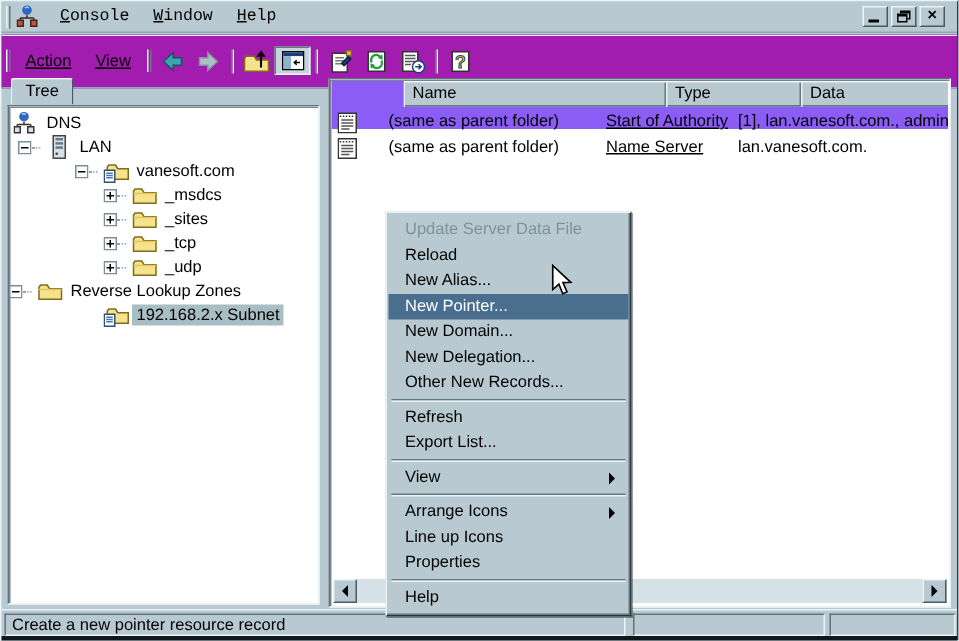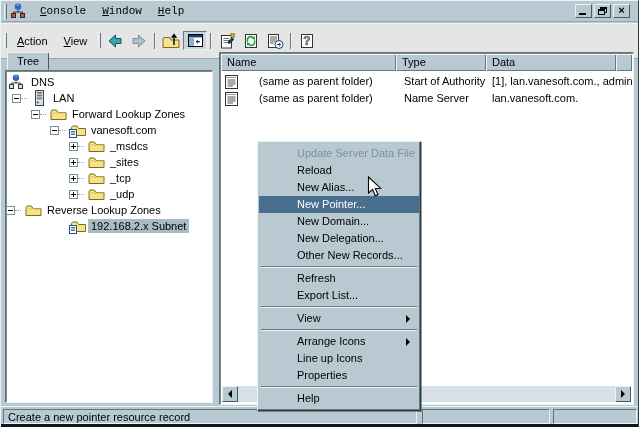--- a/index.html
+++ b/index.html
@@ -30,21 +30,21 @@
     border:1px solid; border-color:#EAF3F6 #4A5A62 #4A5A62 #EAF3F6;
     display:flex; align-items:center; justify-content:center; }
   .wbtn .min-glyph { position:absolute; left:3px; bottom:2px; width:7px; height:2px; background:#000; }
   .wbtn .restore-glyph { position:absolute; left:3px; top:2px; width:9px; height:8px; }
   .restore-glyph .r1 { position:absolute; right:0; top:0; width:7px; height:6px; border:1px solid #000; border-top-width:2px; background:#B9C9D2; }
   .restore-glyph .r2 { position:absolute; left:0; bottom:0; width:7px; height:6px; border:1px solid #000; border-top-width:2px; background:#B9C9D2; }
   .wbtn .close-glyph { font-size:11px; font-weight:bold; line-height:10px; }
   
   .toolbar { position:absolute; left:0; top:22px; width:100%; height:36px;
     display:flex; align-items:center; border-bottom:1px solid #93A8B1;
-    box-shadow: inset 0 1px 0 #EAF3F6; background:#e5e5e5; }
+    box-shadow: inset 0 1px 0 #EAF3F6; background:#a21caf;text-decoration:underline; }
   .tsep { width:2px; height:16px; margin:0 3px;
     border-left:1px solid #64787F; border-right:1px solid #EAF3F6; }
   .tbtn { width:24px; height:19px; display:flex; align-items:center; justify-content:center; }
   .tbtn.pressed { border:1px solid; border-color:#64787F #EAF3F6 #EAF3F6 #64787F; background:#C6D5DB; }
   
   .tree-tab { position:absolute; left:6px; top:51px; height:18px; padding:2px 9px 0 9px;
     background:#B9C9D2;
     border:1px solid; border-color:#EAF3F6 #4A5A62 #B9C9D2 #EAF3F6;
     border-radius:2px 2px 0 0; z-index:2; }
   .sunken { border:1px solid; border-color:#5F747E #EAF3F6 #EAF3F6 #5F747E;
@@ -54,48 +54,48 @@
   .trow { height:16px; display:flex; align-items:center; white-space:nowrap; }
   .texp { width:19px; display:flex; align-items:center; flex:none; }
   .tspacer { width:19px; flex:none; }
   .tdots { width:8px; flex:none; border-top:1px dotted #8FA4AD; margin-right:1px; }
   .ticon { width:19px; flex:none; display:flex; align-items:center; }
   .tlabel { padding:1px 3px; }
   .tlabel.selected { background:#A9BDC5; }
   
   .listview { position:absolute; left:218px; top:51px; width:415px; height:353px; background:#fff; }
   .lv-inner { position:absolute; left:1px; top:1px; right:1px; bottom:1px; overflow:hidden; }
-  .lv-header { position:absolute; left:0; top:0; right:0; height:16px; display:flex; background:#8b5cf6; }
+  .lv-header { position:absolute; left:0; top:0; right:0; height:32px; display:flex; background:#8b5cf6;padding-left:48px; }
   .hcol { height:17px; padding:2px 0 0 6px; background:#B9C9D2; flex:none;
     box-shadow: inset 1px 1px 0 #EAF3F6, inset -1px -1px 0 #64787F; }
   .hcol.fill { flex:1; }
   .lv-rows { position:absolute; left:0; top:19px; right:0; }
   .lrow { position:relative; height:17px; }
   .lrow .ricon { position:absolute; left:4px; top:1px; }
   .lrow .c-name { position:absolute; left:38px; top:2px; }
-  .lrow .c-type { position:absolute; left:183px; top:2px; }
+  .lrow .c-type { position:absolute; left:183px; top:2px;text-decoration:underline; }
   .lrow .c-data { position:absolute; left:271px; top:2px; white-space:nowrap; }
   .hscroll { position:absolute; left:1px; right:1px; bottom:1px; height:16px; background:#D5E1E6; display:flex; }
   .sbtn { width:16px; height:16px; background:#B9C9D2; flex:none;
     border:1px solid; border-color:#EAF3F6 #4A5A62 #4A5A62 #EAF3F6;
     display:flex; align-items:center; justify-content:center; }
   .sbtn.right { margin-left:auto; }
   .arr-left { width:0; height:0; border:4px solid transparent; border-right-color:#000; border-left-width:0; }
   .arr-right { width:0; height:0; border:4px solid transparent; border-left-color:#000; border-right-width:0; }
   
   .statusbar { position:absolute; left:0; top:405px; width:100%; height:18px; border-top:1px solid #EAF3F6; }
   .spane { position:absolute; top:2px; height:15px; padding:1px 4px;
     border:1px solid; border-color:#5F747E #EAF3F6 #EAF3F6 #5F747E; overflow:hidden; white-space:nowrap; }
   .bottom-strip { position:absolute; left:0; top:423px; width:100%; height:4px; background:#0D171D; }
   
   .cmenu { position:absolute; left:256px; top:140px; width:164px; z-index:50;
     background:#B9C9D2; padding:3px 1px;
     border:1px solid; border-color:#EAF3F6 #2B3A41 #2B3A41 #EAF3F6;
     box-shadow: inset -1px -1px 0 #64787F, 1px 1px 0 rgba(10,20,26,.4); }
-  .mitem { position:relative; height:17px; line-height:17px; padding-left:38px; cursor:default; }
+  .mitem { position:relative; height:17px; line-height:17px; padding-left:11px; cursor:default; }
   .mitem.sel { background:#4A6E8E; color:#fff; }
   .mitem.disabled { color:#7E929C; }
   .msep { height:2px; margin:2px 2px;
     border-top:1px solid #64787F; border-bottom:1px solid #EAF3F6; }
   .subarrow { position:absolute; right:9px; top:5px; width:0; height:0;
     border:4px solid transparent; border-left-color:#000; border-right-width:0; }
   
   .cursor { position:absolute; left:366px; top:175px; z-index:99; }
 </style>
 </head>
@@ -247,38 +247,20 @@
             <svg width="16" height="16" viewBox="0 0 16 16">
               <rect x="4.5" y="0.5" width="8" height="15" fill="#D6E0E5" stroke="#444"></rect>
               <rect x="6" y="2" width="5" height="1.6" fill="#64787F"></rect>
               <rect x="6" y="4.8" width="5" height="1.6" fill="#64787F"></rect>
               <rect x="6" y="7.6" width="5" height="1.6" fill="#64787F"></rect>
               <circle cx="6.8" cy="12.5" r="0.9" fill="#444"></circle>
             </svg>
           </span>
         </span>
         <span class="tlabel">LAN</span>
-      </div>
-      <div class="trow" style="padding-left: 25px;">
-        <span class="texp">
-          <svg width="9" height="9" viewBox="0 0 9 9">
-            <rect x="0.5" y="0.5" width="8" height="8" fill="#fff" stroke="#7A8E98"></rect>
-            <path d="M2 4.5 H7" stroke="#000"></path>
-          </svg>
-          <span class="tdots" style="width:6px"></span>
-        </span>
-        <span class="ticon">
-          <span style="display: inline-flex;">
-            <svg width="17" height="14" viewBox="0 0 17 14">
-              <path d="M1 4.5 L1 12.5 L16 12.5 L16 5.5 L8 5.5 L6.5 3 L2 3 Z" fill="#F6E18C" stroke="#7E6C1A"></path>
-              <path d="M1 6 L16 6" stroke="#E2C75E"></path>
-            </svg>
-          </span>
-        </span>
-        <span class="tlabel">Forward Lookup Zones</span>
       </div>
       <div class="trow" style="padding-left: 44px;">
         <span class="texp">
           <svg width="9" height="9" viewBox="0 0 9 9">
             <rect x="0.5" y="0.5" width="8" height="8" fill="#fff" stroke="#7A8E98"></rect>
             <path d="M2 4.5 H7" stroke="#000"></path>
           </svg>
           <span class="tdots" style="width:6px"></span>
         </span>
         <span class="ticon">

